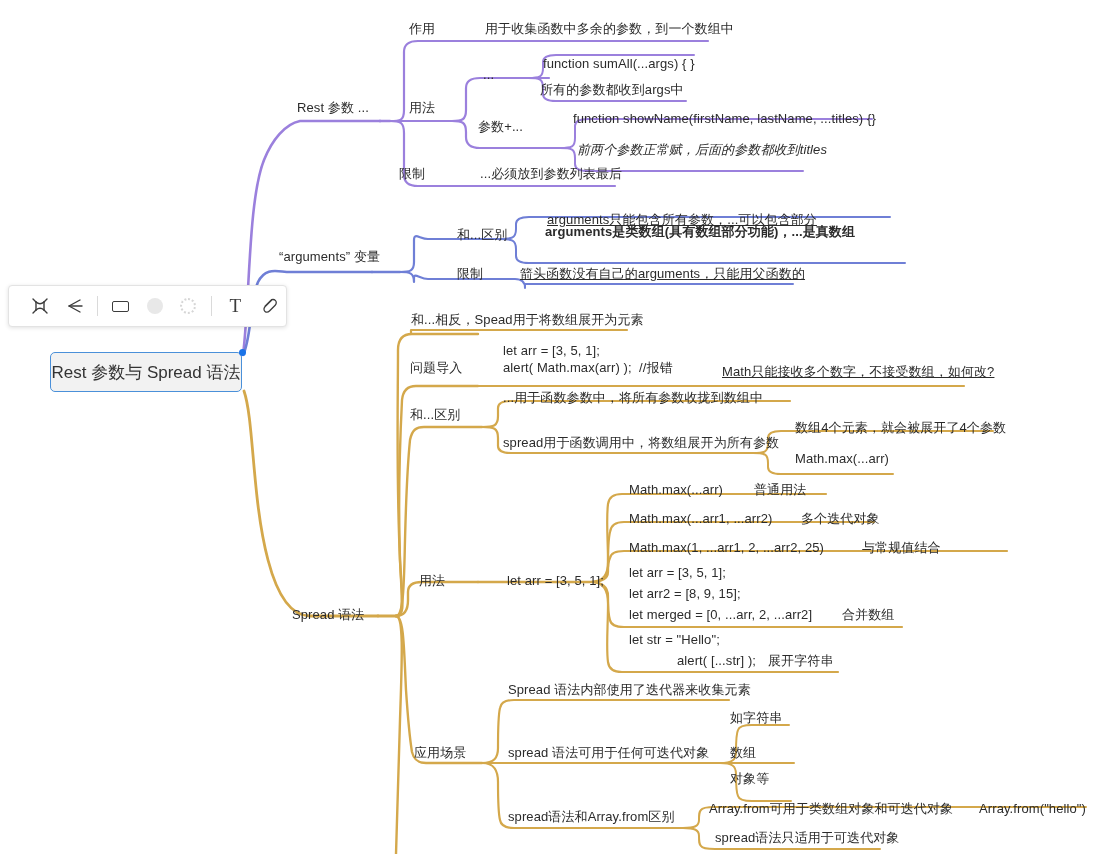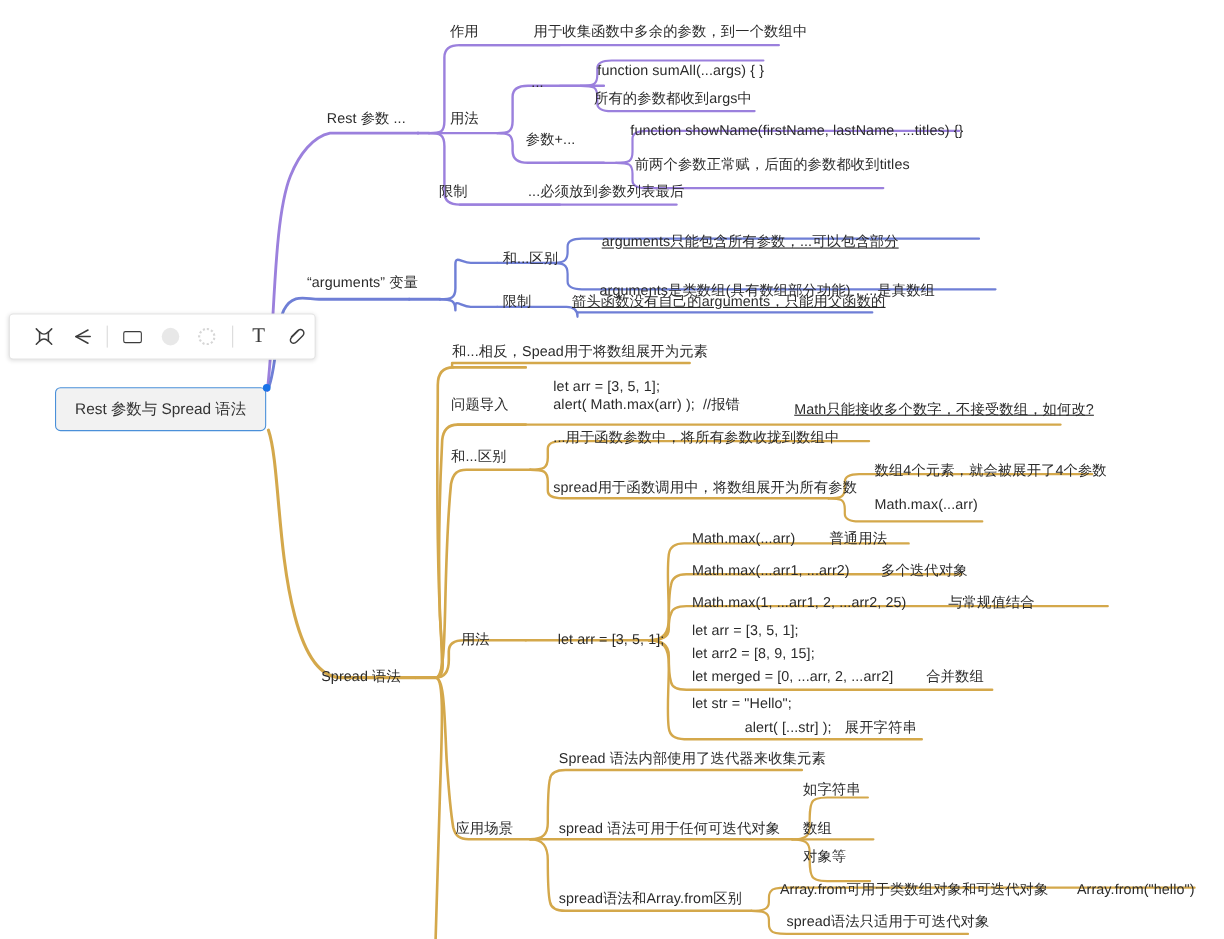--- a/index.html
+++ b/index.html
@@ -48,21 +48,21 @@
     top: 352px;
     width: 192px;
     height: 40px;
     box-sizing: border-box;
     border: 1px solid #4a90d9;
     border-radius: 5px;
     background: #f2f2f2;
     display: flex;
     align-items: center;
     justify-content: center;
-    font-size: 14px;
+    font-size: 17px;
     color: #333333;
   }
   #root-anchor-dot {
     position: absolute;
     left: 239px;
     top: 349px;
     width: 7px;
     height: 7px;
     border-radius: 50%;
     background: #1a73e8;
@@ -218,30 +218,30 @@
   <div class="node-label" style="left:485px; top:20px;">用于收集函数中多余的参数，到一个数组中</div>
 
   <div class="node-label" style="left:409px; top:99px;">用法</div>
 
   <div class="node-label" style="left:483px; top:66px;">...</div>
   <div class="node-label" style="left:543px; top:55px;">function sumAll(...args) { }</div>
   <div class="node-label" style="left:540px; top:81px;">所有的参数都收到args中</div>
 
   <div class="node-label" style="left:478px; top:118px;">参数+...</div>
   <div class="node-label" style="left:573px; top:110px;">function showName(firstName, lastName, ...titles) {}</div>
-  <div class="node-label" style="left:577px; top:141px;">前两个参数正常赋，后面的参数都收到titles</div>
+  <div class="node-label" style="left:577px; top:141px;font-style:italic;">前两个参数正常赋，后面的参数都收到titles</div>
 
   <div class="node-label" style="left:399px; top:165px;">限制</div>
   <div class="node-label" style="left:480px; top:165px;">...必须放到参数列表最后</div>
 
   <div class="node-label" style="left:279px; top:248px;">“arguments” 变量</div>
 
   <div class="node-label" style="left:457px; top:226px;">和...区别</div>
   <div class="node-label" style="left:547px; top:211px;text-decoration:underline;">arguments只能包含所有参数，...可以包含部分</div>
-  <div class="node-label" style="left:545px; top:255px;">arguments是类数组(具有数组部分功能)，...是真数组</div>
+  <div class="node-label" style="left:545px; top:223px;font-weight:bold;">arguments是类数组(具有数组部分功能)，...是真数组</div>
 
   <div class="node-label" style="left:457px; top:265px;">限制</div>
   <div class="node-label" style="left:520px; top:265px;text-decoration:underline;">箭头函数没有自己的arguments，只能用父函数的</div>
 
   <div class="node-label" style="left:292px; top:606px;">Spread 语法</div>
 
   <div class="node-label" style="left:411px; top:311px;">和...相反，Spead用于将数组展开为元素</div>
 
   <div class="node-label" style="left:410px; top:359px;">问题导入</div>
   <div class="node-label" style="left:503px; top:342px;">let arr = [3, 5, 1];</div>

